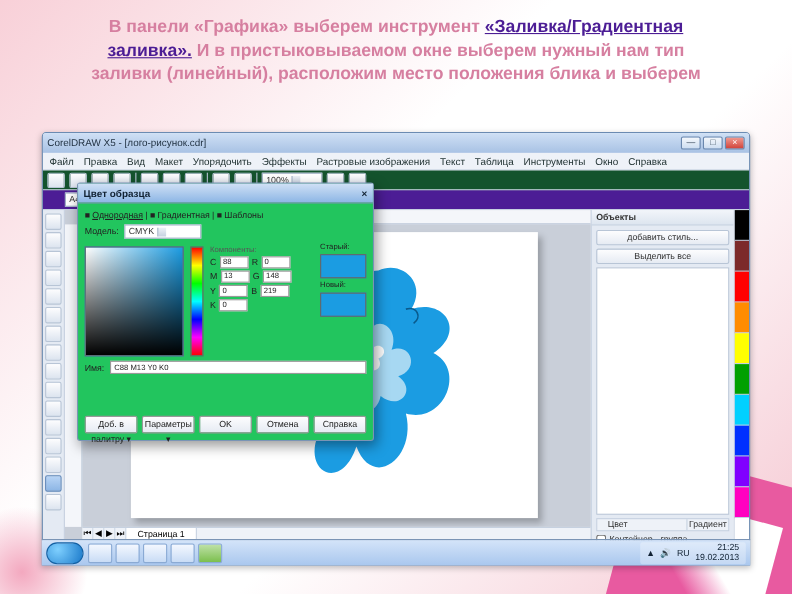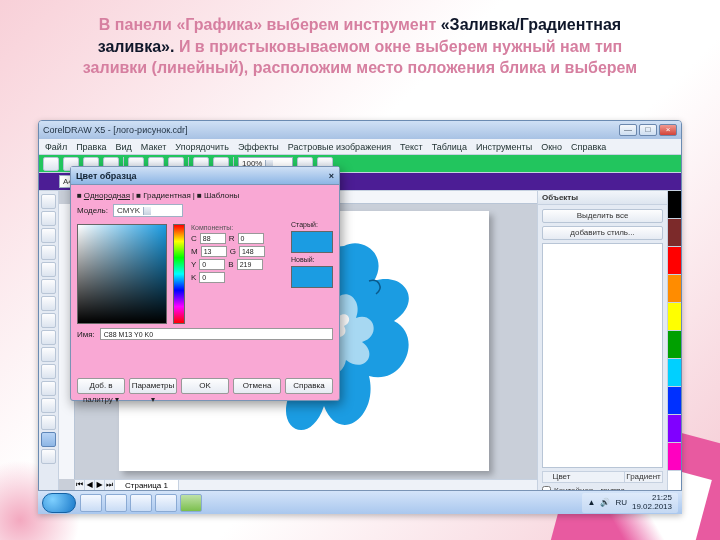--- a/index.html
+++ b/index.html
@@ -12,21 +12,21 @@
     position:relative;
   }
   .corner-bl{position:absolute;left:-40px;bottom:-40px;width:120px;height:120px;border-radius:50%;background:radial-gradient(circle,#f3a8bf 0%,rgba(243,168,191,0)70%);}    
   .corner-br{position:absolute;right:-30px;bottom:-50px;width:180px;height:160px;background:linear-gradient(45deg,#c52e6c 40%,#e85aa0 55%);transform:rotate(15deg);}    
   .corner-br2{position:absolute;right:20px;bottom:-30px;width:140px;height:110px;background:linear-gradient(45deg,#e85aa0 40%,#fff 60%);transform:rotate(15deg);}    
   
   .headline{
     position:absolute; left:40px; right:40px; top:14px;
     text-align:center; color:#d67fa0; font-weight:bold; font-size:16px; line-height:1.35;
   }
-  .headline .w1{color:#0f172a;}
+  .headline .w1{color:#4c1d95;text-decoration:underline;}
   
   .app{
     position:absolute;
     left:38px; top:120px; width:644px; height:394px;
     background:#e9eef5;
     border:1px solid #6b8bb2;
     border-radius:4px 4px 0 0;
     box-shadow:0 2px 6px rgba(0,0,0,.25);
     display:flex; flex-direction:column;
     overflow:hidden;
@@ -37,21 +37,21 @@
     background:linear-gradient(#cfe0f5,#a8c2e4);
     font-size:9px; color:#234;
   }
   .winbtns{display:flex;gap:2px;}
   .winbtn{width:18px;height:12px;border:1px solid #6a87ad;background:linear-gradient(#f4f7fb,#cedef1);border-radius:2px;text-align:center;font-size:8px;line-height:10px;color:#345;}
   .winbtn.close{background:linear-gradient(#f19a90,#d1433a);color:#fff;}
   .menubar{
     height:16px;display:flex;gap:9px;align-items:center;padding:0 6px;
     background:#eef2f8;border-bottom:1px solid #c6d1e0;font-size:9px;color:#233;
   }
-  .toolbar{height:18px;background:#22c55e;border-bottom:1px solid #c6d1e0;display:flex;align-items:center;gap:4px;padding:0 4px;}
+  .toolbar{height:18px;background:#14532d;border-bottom:1px solid #c6d1e0;display:flex;align-items:center;gap:4px;padding:0 4px;}
   .tbtn{width:16px;height:14px;background:linear-gradient(#fdfdfe,#dce4ef);border:1px solid #b8c5d6;border-radius:2px;}
   .tsep{width:1px;height:14px;background:#b8c5d6;}
   .propbar{height:18px;background:#4c1d95;border-bottom:1px solid #c6d1e0;display:flex;align-items:center;gap:4px;padding:0 20px;}
   .combo{height:13px;background:#fff;border:1px solid #9fb0c5;display:flex;align-items:center;padding:0 3px;font-size:8px;color:#333;gap:3px;}
   .combo .dd{width:8px;height:8px;background:linear-gradient(#eef2f8,#c6d1e0);border-left:1px solid #9fb0c5;margin-right:-3px;}
   .spin{width:30px;height:12px;background:#fff;border:1px solid #9fb0c5;font-size:7px;line-height:11px;padding:0 2px;color:#333;}
   .work{flex:1;display:flex;min-height:0;}
   .toolbox{width:20px;background:#e4eaf3;border-right:1px solid #c6d1e0;display:flex;flex-direction:column;align-items:center;gap:2px;padding-top:3px;}
   .tool{width:15px;height:15px;background:linear-gradient(#fdfdfe,#dce4ef);border:1px solid #b8c5d6;border-radius:2px;}
   .tool.active{background:linear-gradient(#b8d4f5,#8db6e5);border-color:#5e86b8;}
@@ -71,21 +71,21 @@
   .dbtn{height:14px;background:linear-gradient(#fdfdfe,#e6ebf3);border:1px solid #b8c5d6;border-radius:2px;text-align:center;line-height:12px;font-size:8px;}
   .palette{width:14px;background:#fff;border-left:1px solid #c6d1e0;display:flex;flex-direction:column;}
   .swatch{flex:1;border-bottom:1px solid #c6d1e0;}
   
   .status{height:14px;background:#eef2f8;border-top:1px solid #c6d1e0;display:flex;align-items:center;justify-content:space-between;padding:0 6px;font-size:8px;color:#333;}
   .status .right{display:flex;gap:8px;align-items:center;}
   .swx{width:10px;height:8px;border:1px solid #888;}
   
   .dialog{
     position:absolute;left:70px;top:166px;width:270px;height:235px;
-    background:#f9a8d4;border:1px solid #7a94b5;border-radius:3px;box-shadow:2px 4px 12px rgba(0,0,0,.4);
+    background:#22c55e;border:1px solid #7a94b5;border-radius:3px;box-shadow:2px 4px 12px rgba(0,0,0,.4);
     font-size:8px;color:#222;
   }
   .dlg-title{height:18px;background:linear-gradient(#cfe0f5,#8db6e5);border-bottom:1px solid #7a94b5;display:flex;align-items:center;justify-content:space-between;padding:0 5px;font-size:9px;color:#123;font-weight:bold;}
   .dlg-body{padding:6px;display:flex;flex-direction:column;gap:4px;height:calc(100% - 18px);}
   .dlg-row{display:flex;align-items:center;gap:5px;}
   .picker{display:flex;gap:6px;}
   .huepick{width:90px;height:100px;position:relative;background:linear-gradient(to top,#000,rgba(0,0,0,0)),linear-gradient(to right,#fff,rgba(255,255,255,0)),#1b9ce2;border:1px solid #666;margin-top:3px;}
   .huebar{width:12px;height:100px;margin-top:3px;border:1px solid #666;background:linear-gradient(to bottom,#f00,#ff0,#0f0,#0ff,#00f,#f0f,#f00);}    
   .sliders{flex:1;display:flex;flex-direction:column;gap:2px;margin-top:3px;}
   .sliders .lbl{font-size:7px;color:#555;}
@@ -222,22 +222,22 @@
             <span>▶</span>
             <span>⏭</span>
           </div>
         <div class="tab">Страница 1</div>
       </div>
     </div>
 
     <div class="dockers">
       <div class="docktitle">Объекты</div>
       <div class="dockbody">
+        <div class="dbtn">добавить стиль...</div>
         <div class="dbtn">Выделить все</div>
-        <div class="dbtn">добавить стиль...</div>
         <div style="flex:1;background:#fff;border:1px solid #b8c5d6;"></div>
         <div style="height:12px;background:#eef2f8;border:1px solid #c6d1e0;display:flex;gap:44px;">
           <div style="flex:1;text-align:center;line-height:10px">Цвет</div>
           <div style="flex:1;text-align:center;line-height:10px;border-left:1px solid #c6d1e0">Градиент</div>
         </div>
         <label style="display:flex;gap:3px;align-items:center">
             <input type="checkbox" style="width: 9px; height: 9px;">
             <span>Контейнер - группа</span>
           </label>
       </div>

